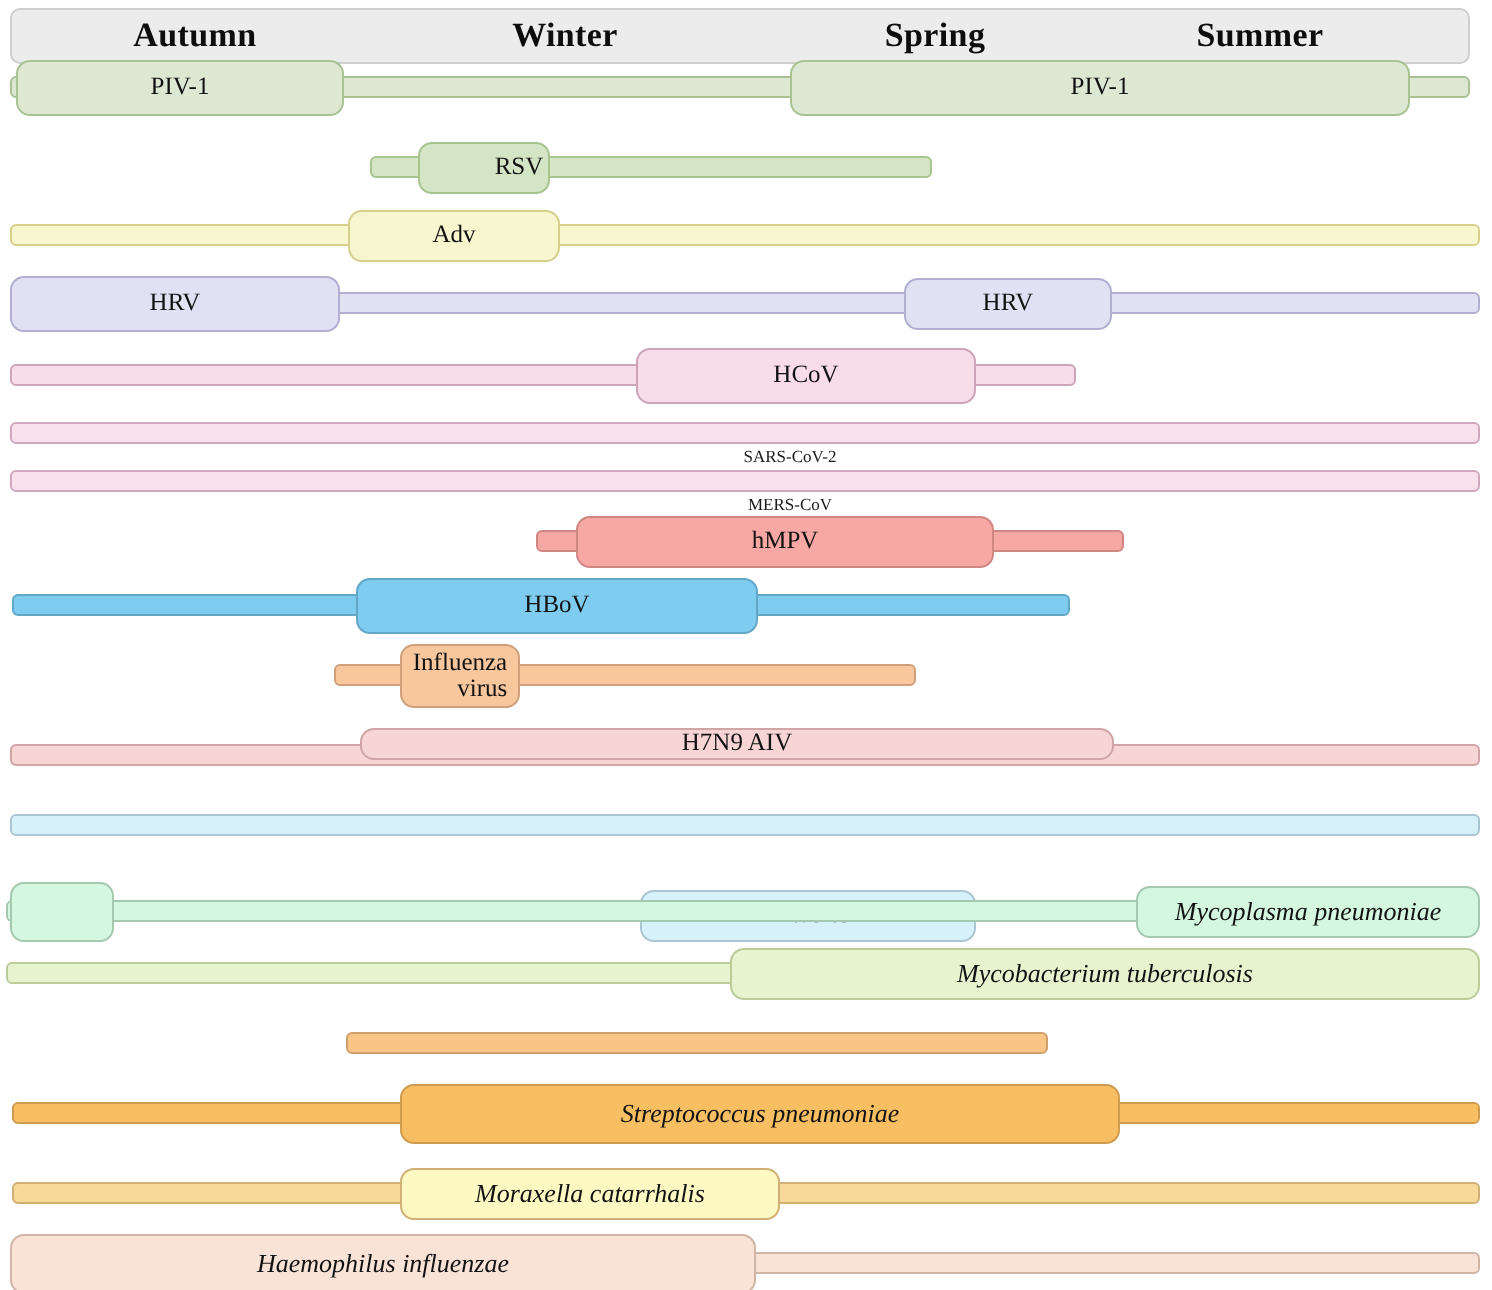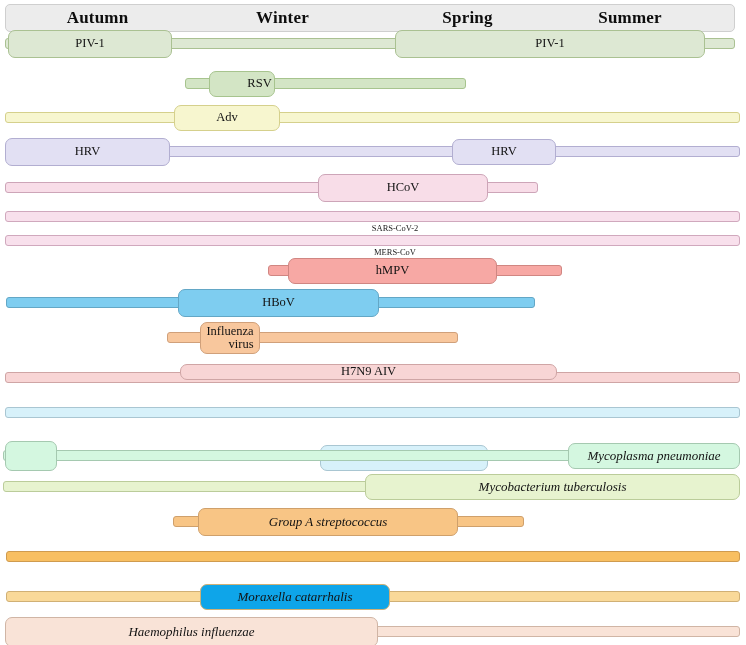--- a/index.html
+++ b/index.html
@@ -185,30 +185,30 @@
         </div>
       </div>
       <div class="row" style="top: 481px; height: 34px;">
         <div class="thin" style="left: 3px; width: 737px; top: 0px; background: rgb(231, 243, 207); border-color: rgb(187, 204, 154);"></div>
         <div class="box italic" style="left: 365px; width: 375px; height: 26px; top: -7px; background: rgb(231, 243, 207); border-color: rgb(187, 204, 154);">
           <span class="box-label">Mycobacterium tuberculosis</span>
         </div>
       </div>
       <div class="row" style="top: 516px; height: 34px;">
         <div class="thin" style="left: 173px; width: 351px; top: 0px; background: rgb(248, 197, 133); border-color: rgb(207, 160, 107);"></div>
-        <div class="box italic" style="left: 198px; width: 260px; height: 28px; top: -8px; background: rgb(248, 197, 133); border-color: rgb(207, 160, 107);">
-          <span class="box-label">Group A streptococcus</span>
-        </div>
       </div>
       <div class="row" style="top: 551px; height: 34px;">
         <div class="thin" style="left: 6px; width: 734px; top: 0px; background: rgb(248, 191, 98); border-color: rgb(207, 155, 79);"></div>
+        <div class="box italic" style="left: 200px; width: 360px; height: 30px; top: -9px; background: rgb(248, 191, 98); border-color: rgb(207, 155, 79);">
+          <span class="box-label">Streptococcus pneumoniae</span>
+        </div>
       </div>
       <div class="row" style="top: 591px; height: 34px;">
         <div class="thin" style="left: 6px; width: 734px; top: 0px; background: rgb(249, 217, 153); border-color: rgb(208, 176, 117);"></div>
-        <div class="box italic" style="left: 200px; width: 190px; height: 26px; top: -7px; background: #0ea5e9; border-color: rgb(208, 176, 117);">
+        <div class="box italic" style="left: 200px; width: 190px; height: 26px; top: -7px; background: #fef9c3; border-color: rgb(208, 176, 117);">
           <span class="box-label">Moraxella catarrhalis</span>
         </div>
       </div>
       <div class="row" style="top: 626px; height: 34px;">
         <div class="thin" style="left: 5px; width: 735px; top: 0px; background: rgb(249, 227, 215); border-color: rgb(208, 181, 165);"></div>
         <div class="box italic" style="left: 5px; width: 373px; height: 30px; top: -9px; background: rgb(249, 227, 215); border-color: rgb(208, 181, 165);">
           <span class="box-label">Haemophilus influenzae</span>
         </div>
       </div>
     </div>

